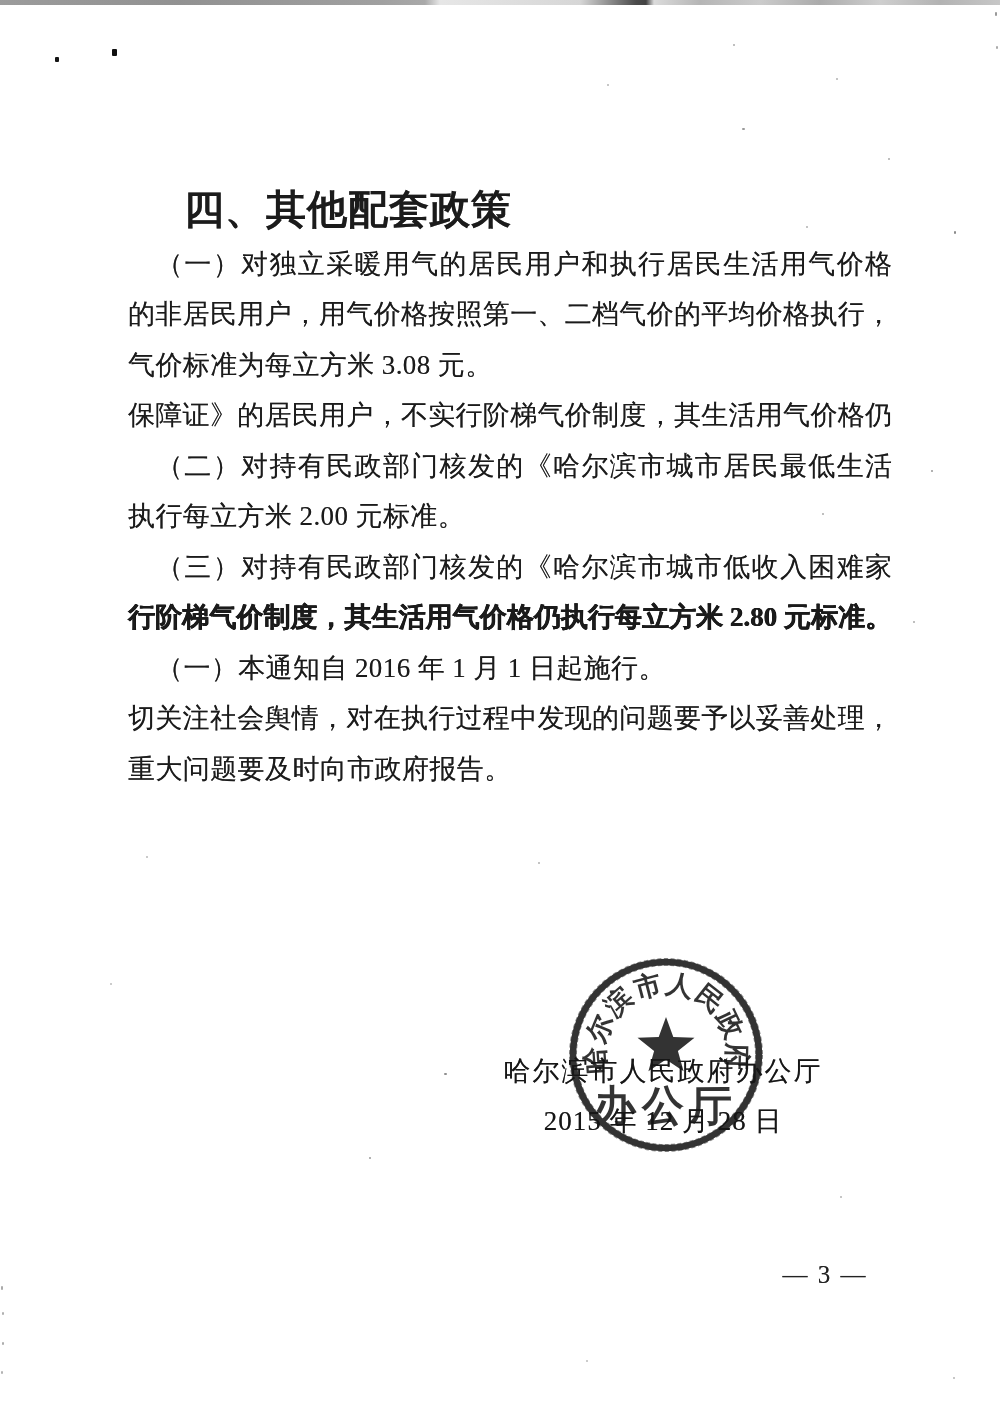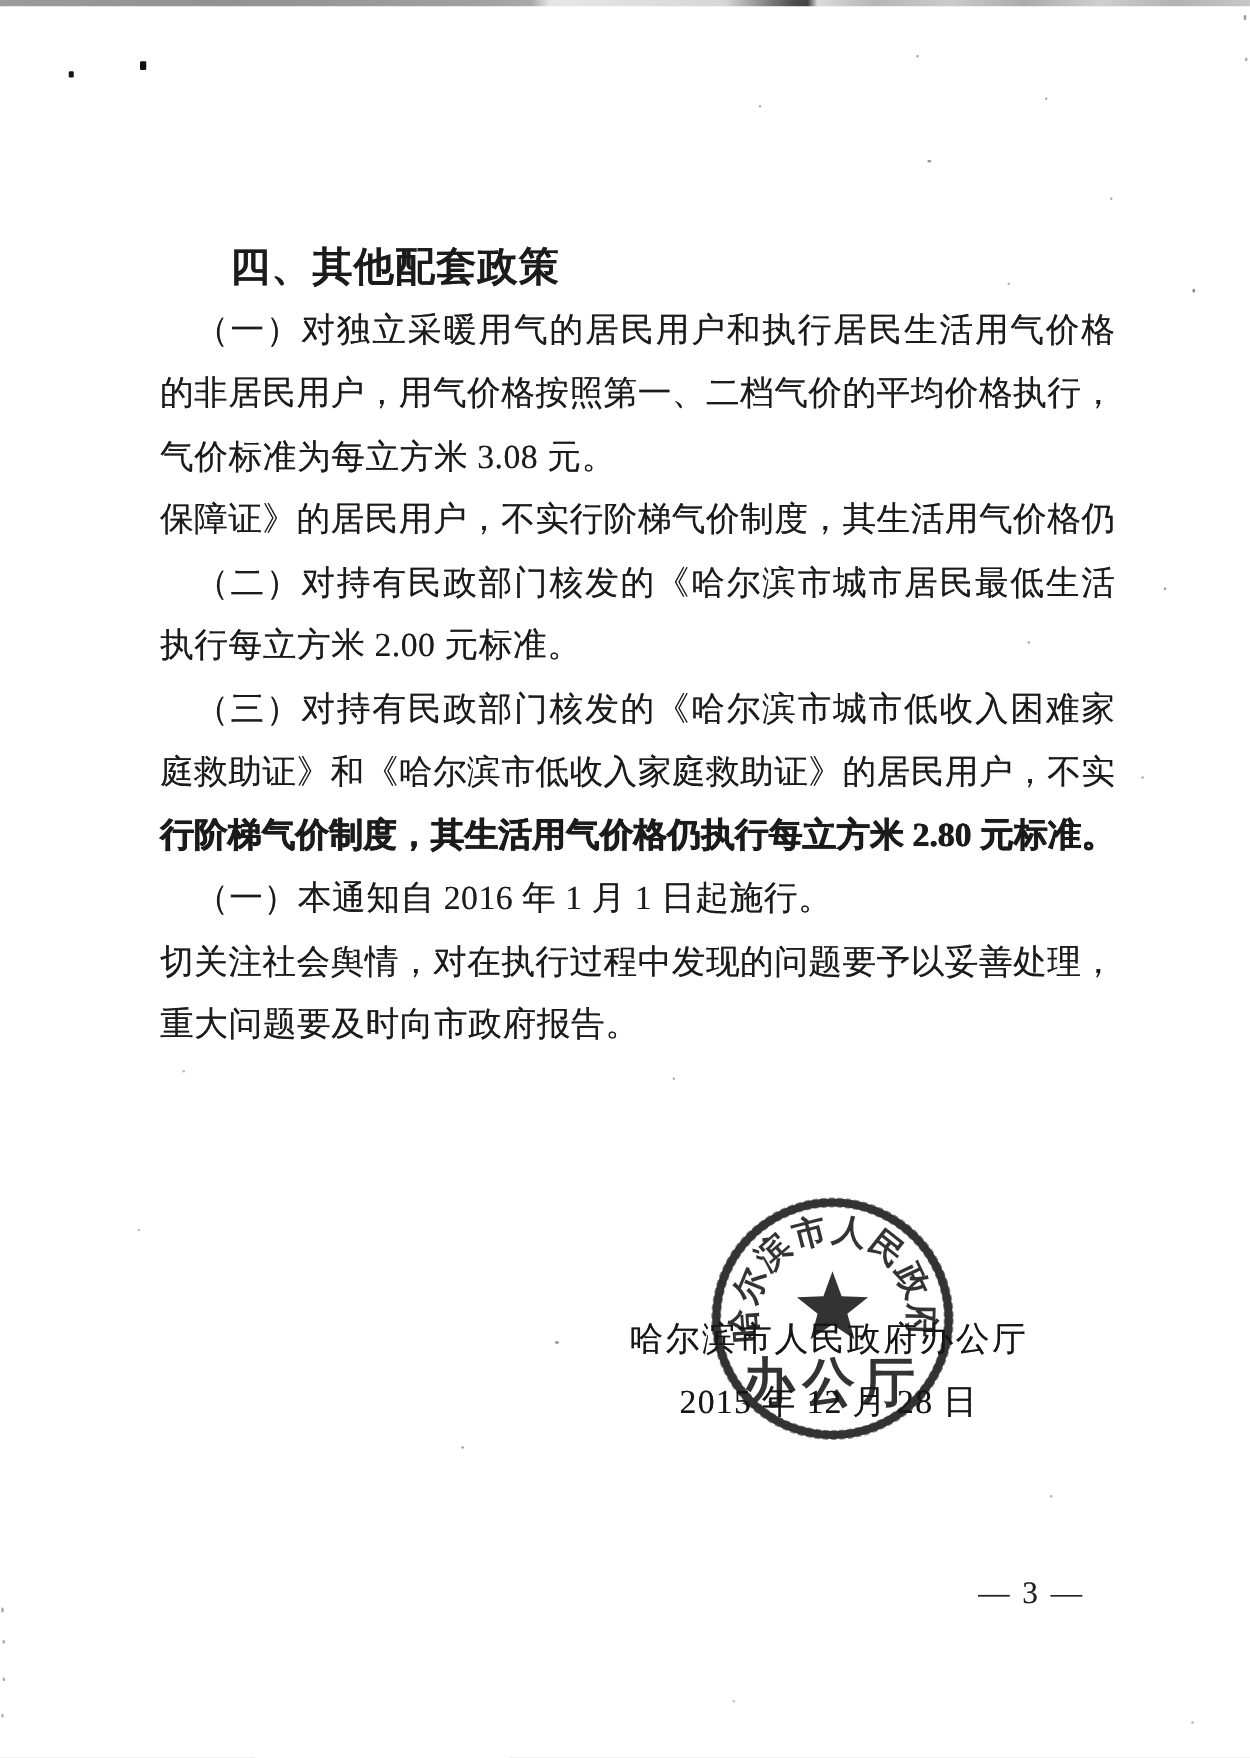--- a/index.html
+++ b/index.html
@@ -40,23 +40,23 @@
     text-shadow:0 0 .4px rgba(0,0,0,.55);
   }
   .line.fill{
     white-space:normal;
     text-align:justify;
     text-align-last:justify;
     letter-spacing:0;
   }
   .line.indent{text-indent:28px;}
   .line.heading{
-    font-family:Liberation Serif, serif;
+    font-family:Liberation Mono, monospace;
     font-weight:700;
-    font-size:32px;
+    font-size:40px;
     text-indent:56px;
     letter-spacing:1px;
     text-align:center;text-align-last:left;
   }
   .line.heavy{
     font-weight:700;
     text-shadow:.5px 0 0 #111, 0 0 .6px rgba(0,0,0,.8);
   }
 
   
@@ -100,21 +100,20 @@
 
   <div class="doc">
     <div class="line heading">四、其他配套政策</div>
     <div class="line fill indent">（一）对独立采暖用气的居民用户和执行居民生活用气价格</div>
     <div class="line fill">的非居民用户，用气价格按照第一、二档气价的平均价格执行，</div>
     <div class="line">气价标准为每立方米 3.08 元。</div>
     <div class="line fill">保障证》的居民用户，不实行阶梯气价制度，其生活用气价格仍</div>
     <div class="line fill indent">（二）对持有民政部门核发的《哈尔滨市城市居民最低生活</div>
     <div class="line">执行每立方米 2.00 元标准。</div>
     <div class="line fill indent">（三）对持有民政部门核发的《哈尔滨市城市低收入困难家</div>
-    <div class="line fill">庭救助证》和《哈尔滨市低收入家庭救助证》的居民用户，不实</div>
     <div class="line fill heavy">行阶梯气价制度，其生活用气价格仍执行每立方米 2.80 元标准。</div>
     <div class="line indent">（一）本通知自 2016 年 1 月 1 日起施行。</div>
     <div class="line fill">切关注社会舆情，对在执行过程中发现的问题要予以妥善处理，</div>
     <div class="line">重大问题要及时向市政府报告。</div>
   </div>
 
   <div class="sigblock">
     <div class="sig-line">哈尔滨市人民政府办公厅</div>
     <div class="sig-line sig-date">2015 年 12 月 28 日</div>
   </div>

